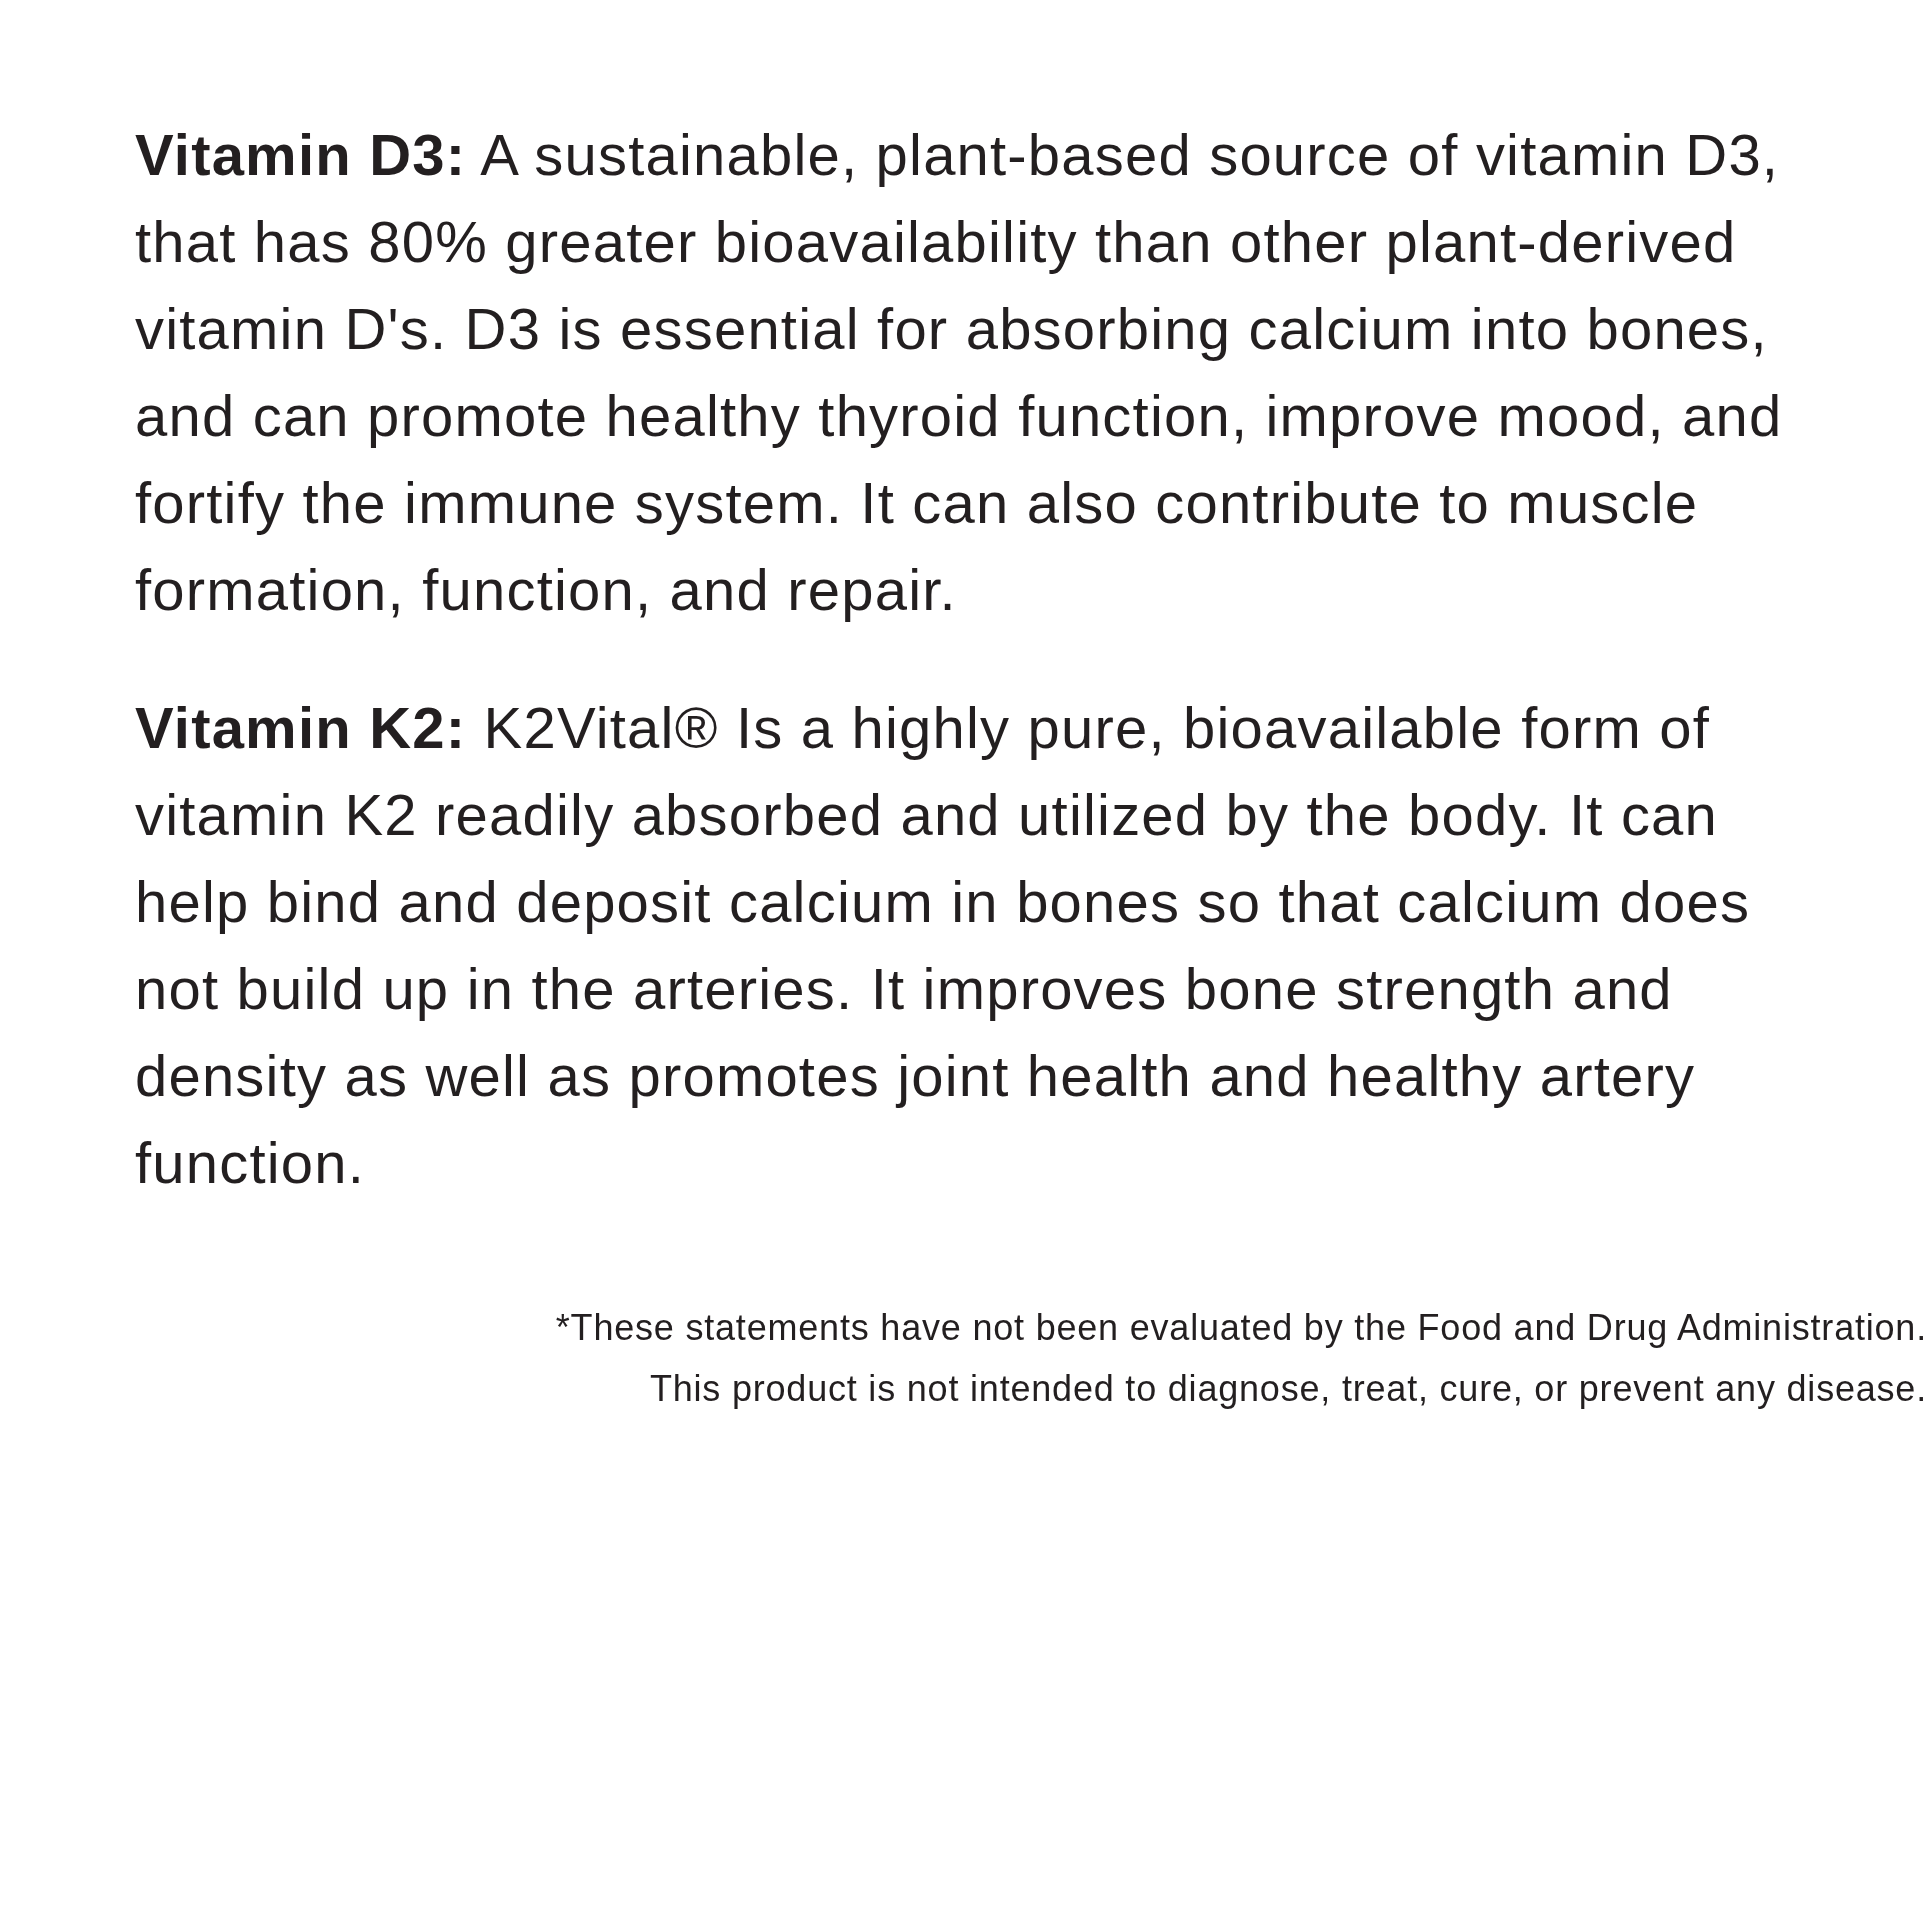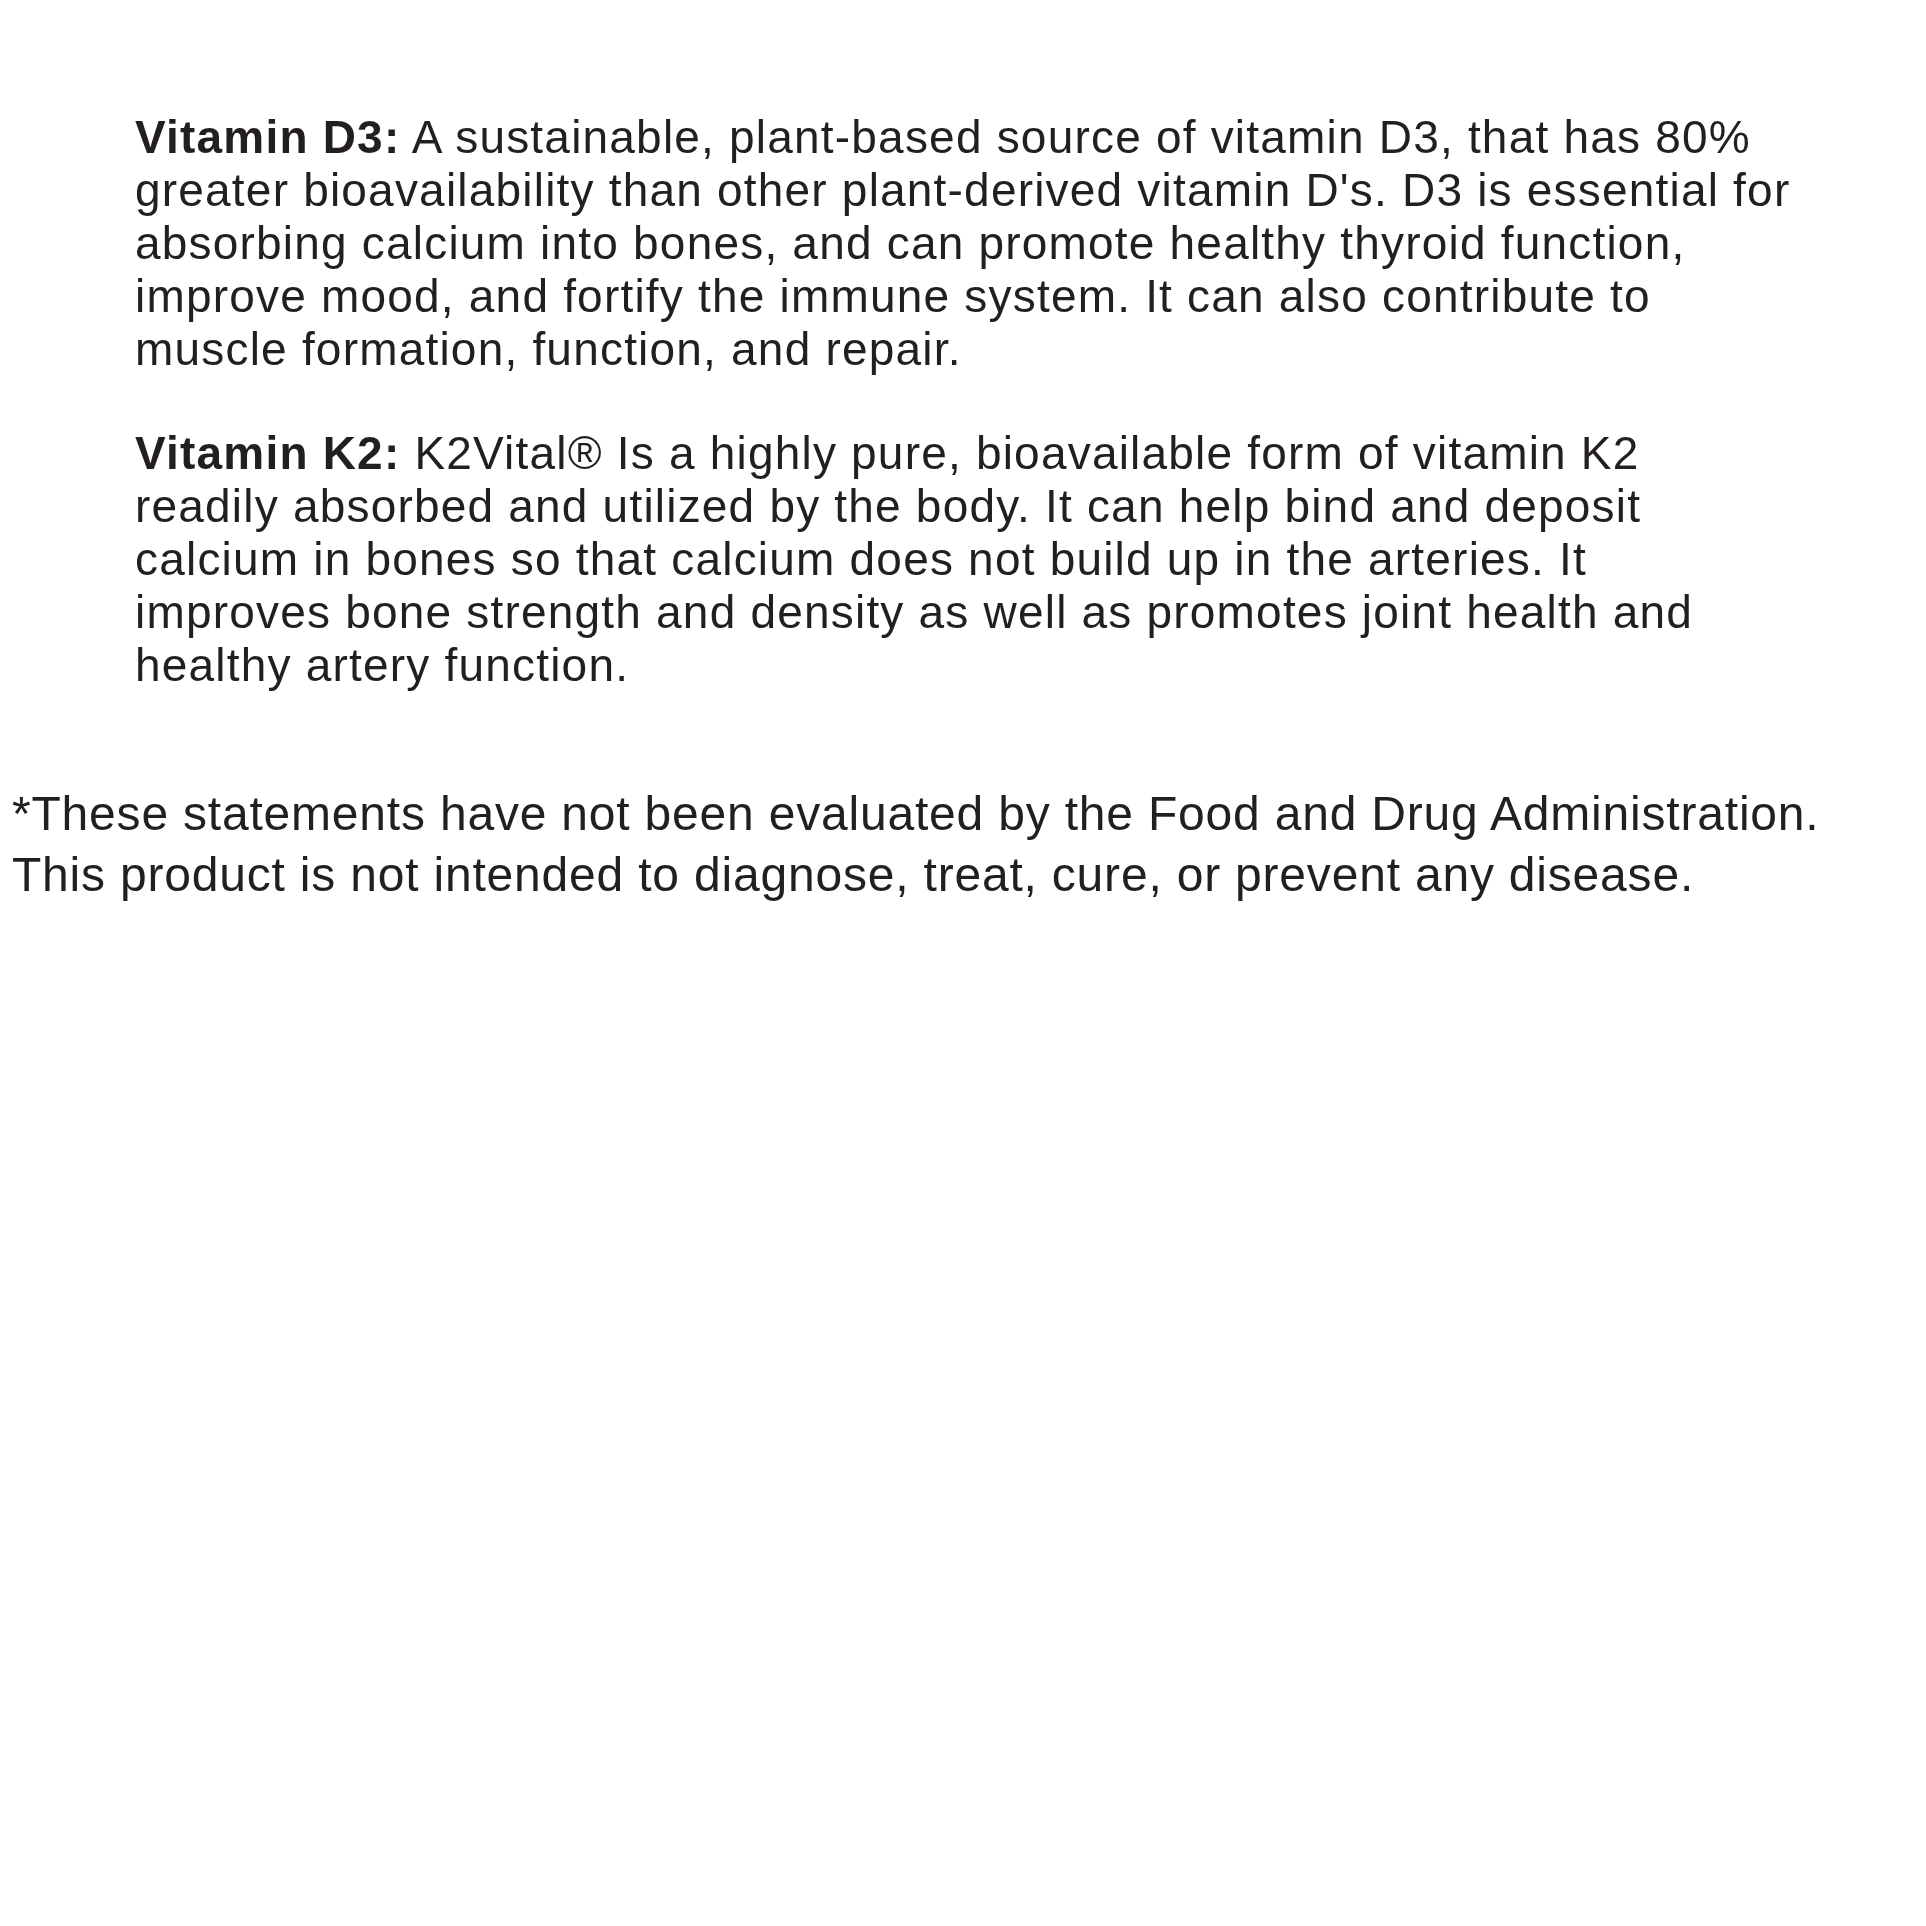--- a/index.html
+++ b/index.html
@@ -47,36 +47,36 @@
     transform: scaleX(0.86);
     transform-origin: 50% 50%;
     white-space: nowrap;
   }
   .content {
     box-sizing: border-box;
     padding: 111px 135px 0 135px;
   }
   .para {
     margin: 0;
-    font-size: 46px;
-    line-height: 53px;
+    font-size: 58px;
+    line-height: 87px;
     letter-spacing: 1.2px;
     font-weight: normal;
     color: #231f20;
   }
   .para + .para {
     margin-top: 51px;
   }
   .lead {
     font-weight: bold;
   }
   .disclaimer {
     margin-top: 91px;
-    text-align: left;
-    font-size: 48px;
+    text-align: right;
+    font-size: 36px;
     line-height: 61px;
     letter-spacing: 0.8px;
     color: #231f20;
     padding-left: 12px;
   }
 </style>
 </head>
 <body>
 
 <div class="page">

